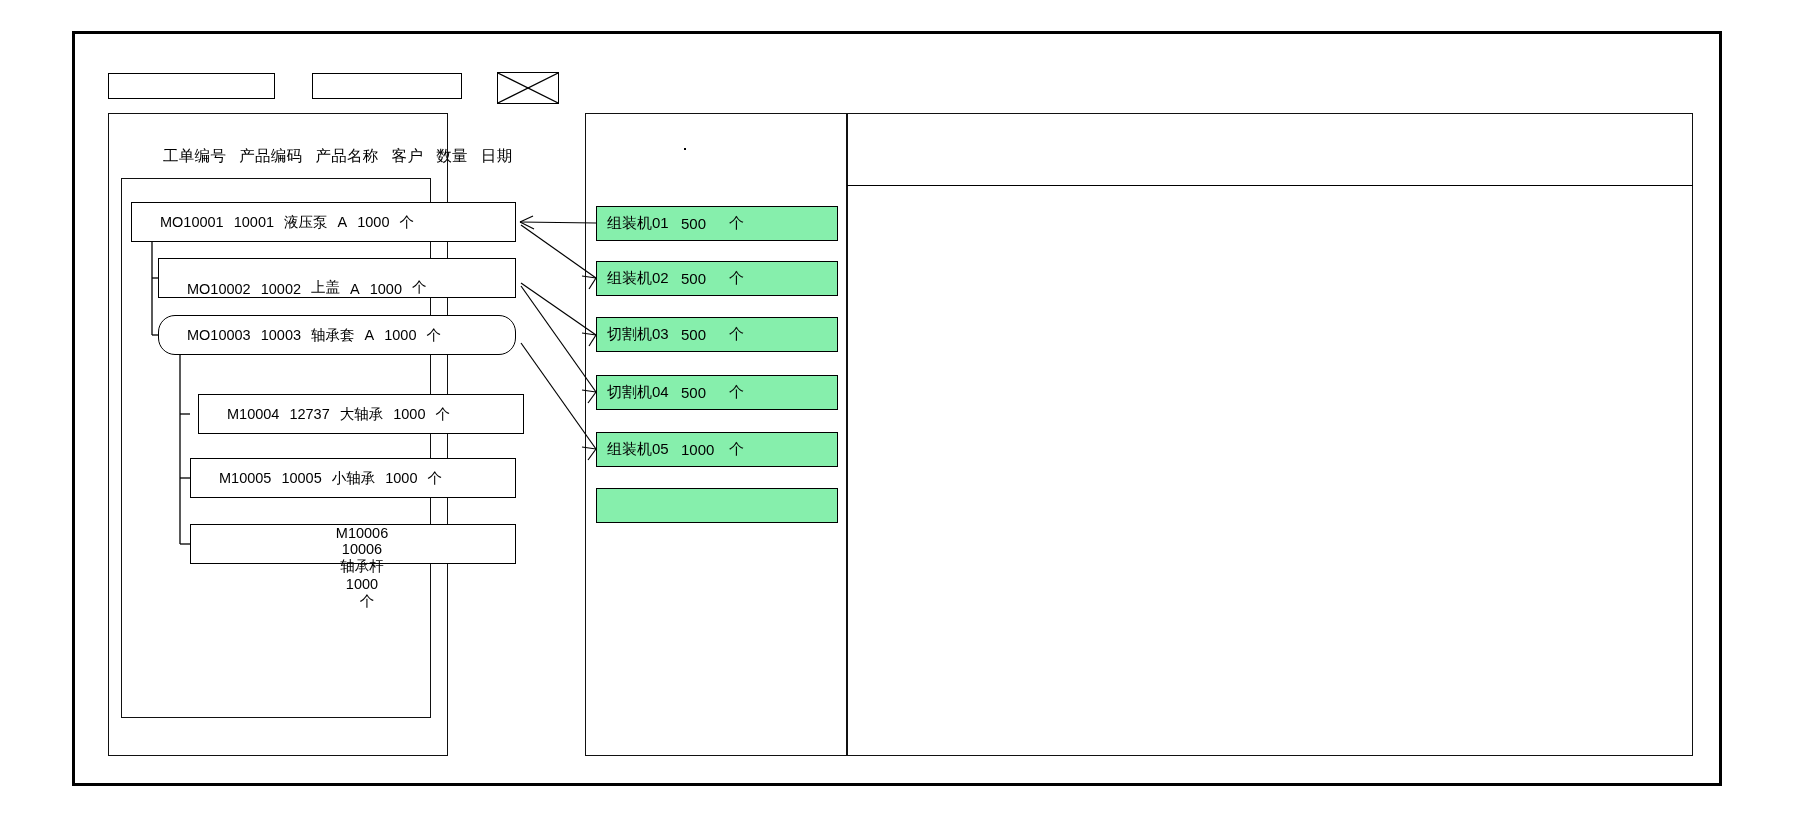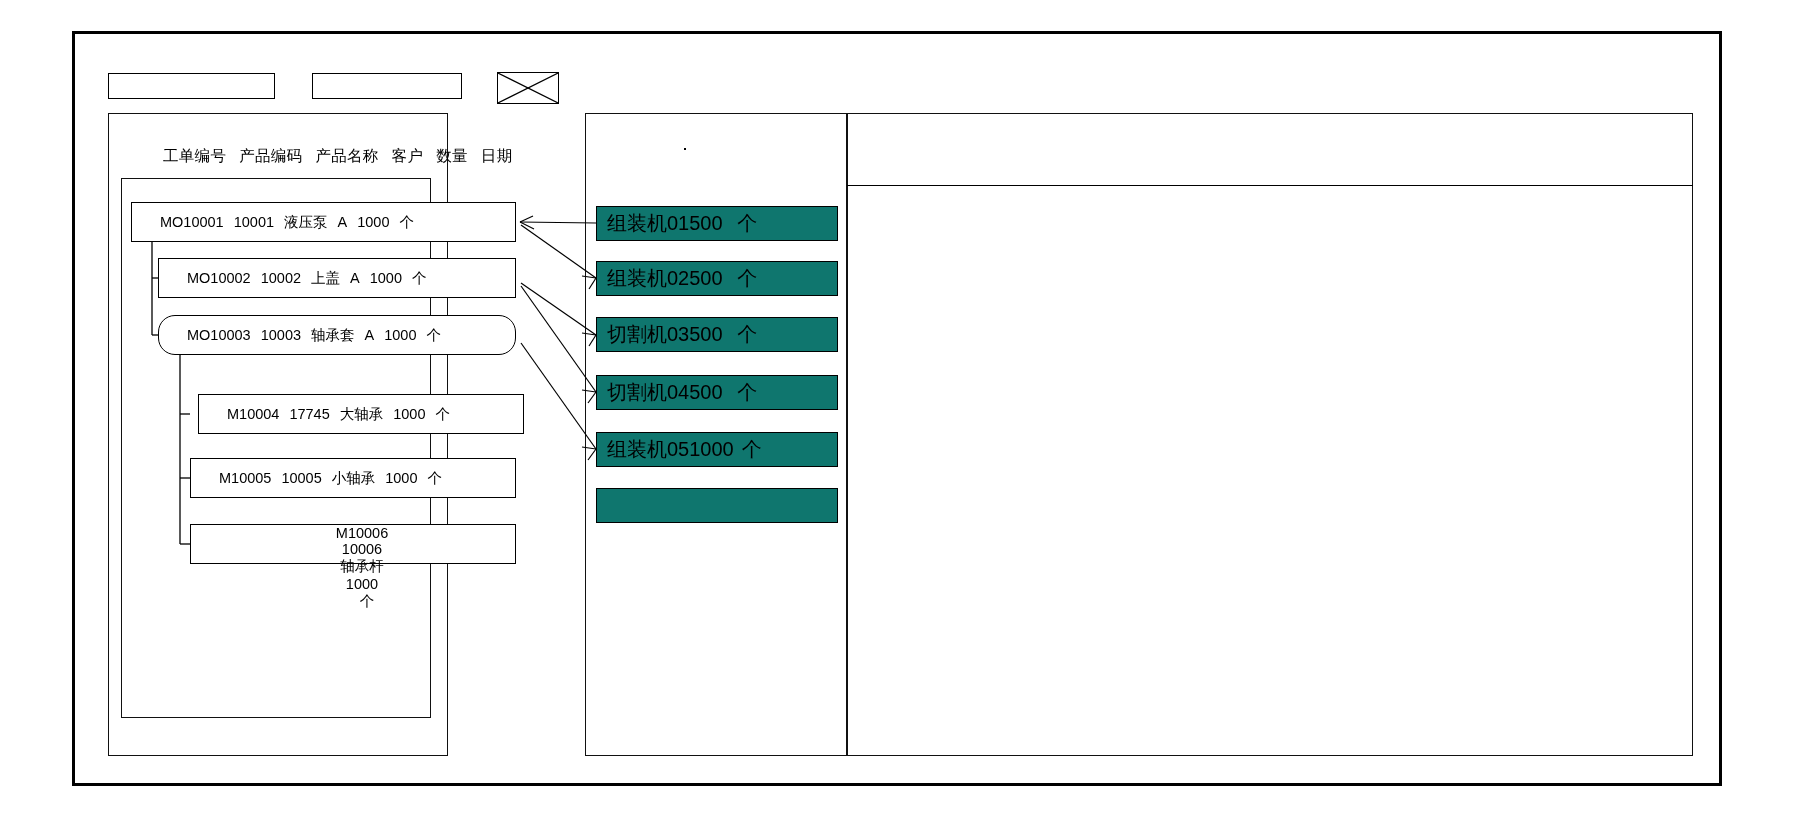--- a/index.html
+++ b/index.html
@@ -89,43 +89,43 @@
     white-space: nowrap;
     font-size: 14.5px;
     color: #000;
     height: 40px;
   }
   .tree-row .cell { margin-right: 10px; }
   .tree-row .cell:last-child { margin-right: 0; }
   .tr-pad { padding-left: 28px; }
 
   .tr0 { left: 131px; top: 202px; width: 385px; }
-  .tr1 { left: 158px; top: 258px; width: 358px; }
+  .tr1 { left: 158px; top: 258px; width: 358px; align-items: flex-end; }
   .tr2 { left: 158px; top: 315px; width: 358px; border-radius: 17px; }
   .tr3 { left: 198px; top: 394px; width: 326px; }
   .tr4 { left: 190px; top: 458px; width: 326px; }
   .tr5 { left: 190px; top: 524px; width: 326px; flex-direction: column; }
 
   
   .overlay {
     position: absolute;
     left: 0; top: 0;
     width: 1819px; height: 833px;
     pointer-events: none;
   }
 
   
   .machine-box {
     position: absolute;
     border: 1.3px solid #000;
-    background: #0f766e;
+    background: #86efac;
     display: flex;
     align-items: center;
     white-space: nowrap;
-    font-size: 20px;
+    font-size: 15px;
     color: #000;
     padding-left: 10px;
     left: 596px;
     width: 242px;
     height: 35px;
   }
   .machine-box .m-name { min-width: 74px; }
   .machine-box .m-qty  { margin-left: 0; min-width: 40px; }
   .machine-box .m-unit { margin-left: 8px; }
 
@@ -199,21 +199,21 @@
     <span class="cell">MO10003</span>
     <span class="cell">10003</span>
     <span class="cell">轴承套</span>
     <span class="cell">A</span>
     <span class="cell">1000</span>
     <span class="cell">个</span>
   </div>
 
   <div class="tree-row tr3 tr-pad">
     <span class="cell">M10004</span>
-    <span class="cell">17745</span>
+    <span class="cell">12737</span>
     <span class="cell">大轴承</span>
     <span class="cell">1000</span>
     <span class="cell">个</span>
   </div>
 
   <div class="tree-row tr4 tr-pad">
     <span class="cell">M10005</span>
     <span class="cell">10005</span>
     <span class="cell">小轴承</span>
     <span class="cell">1000</span>

